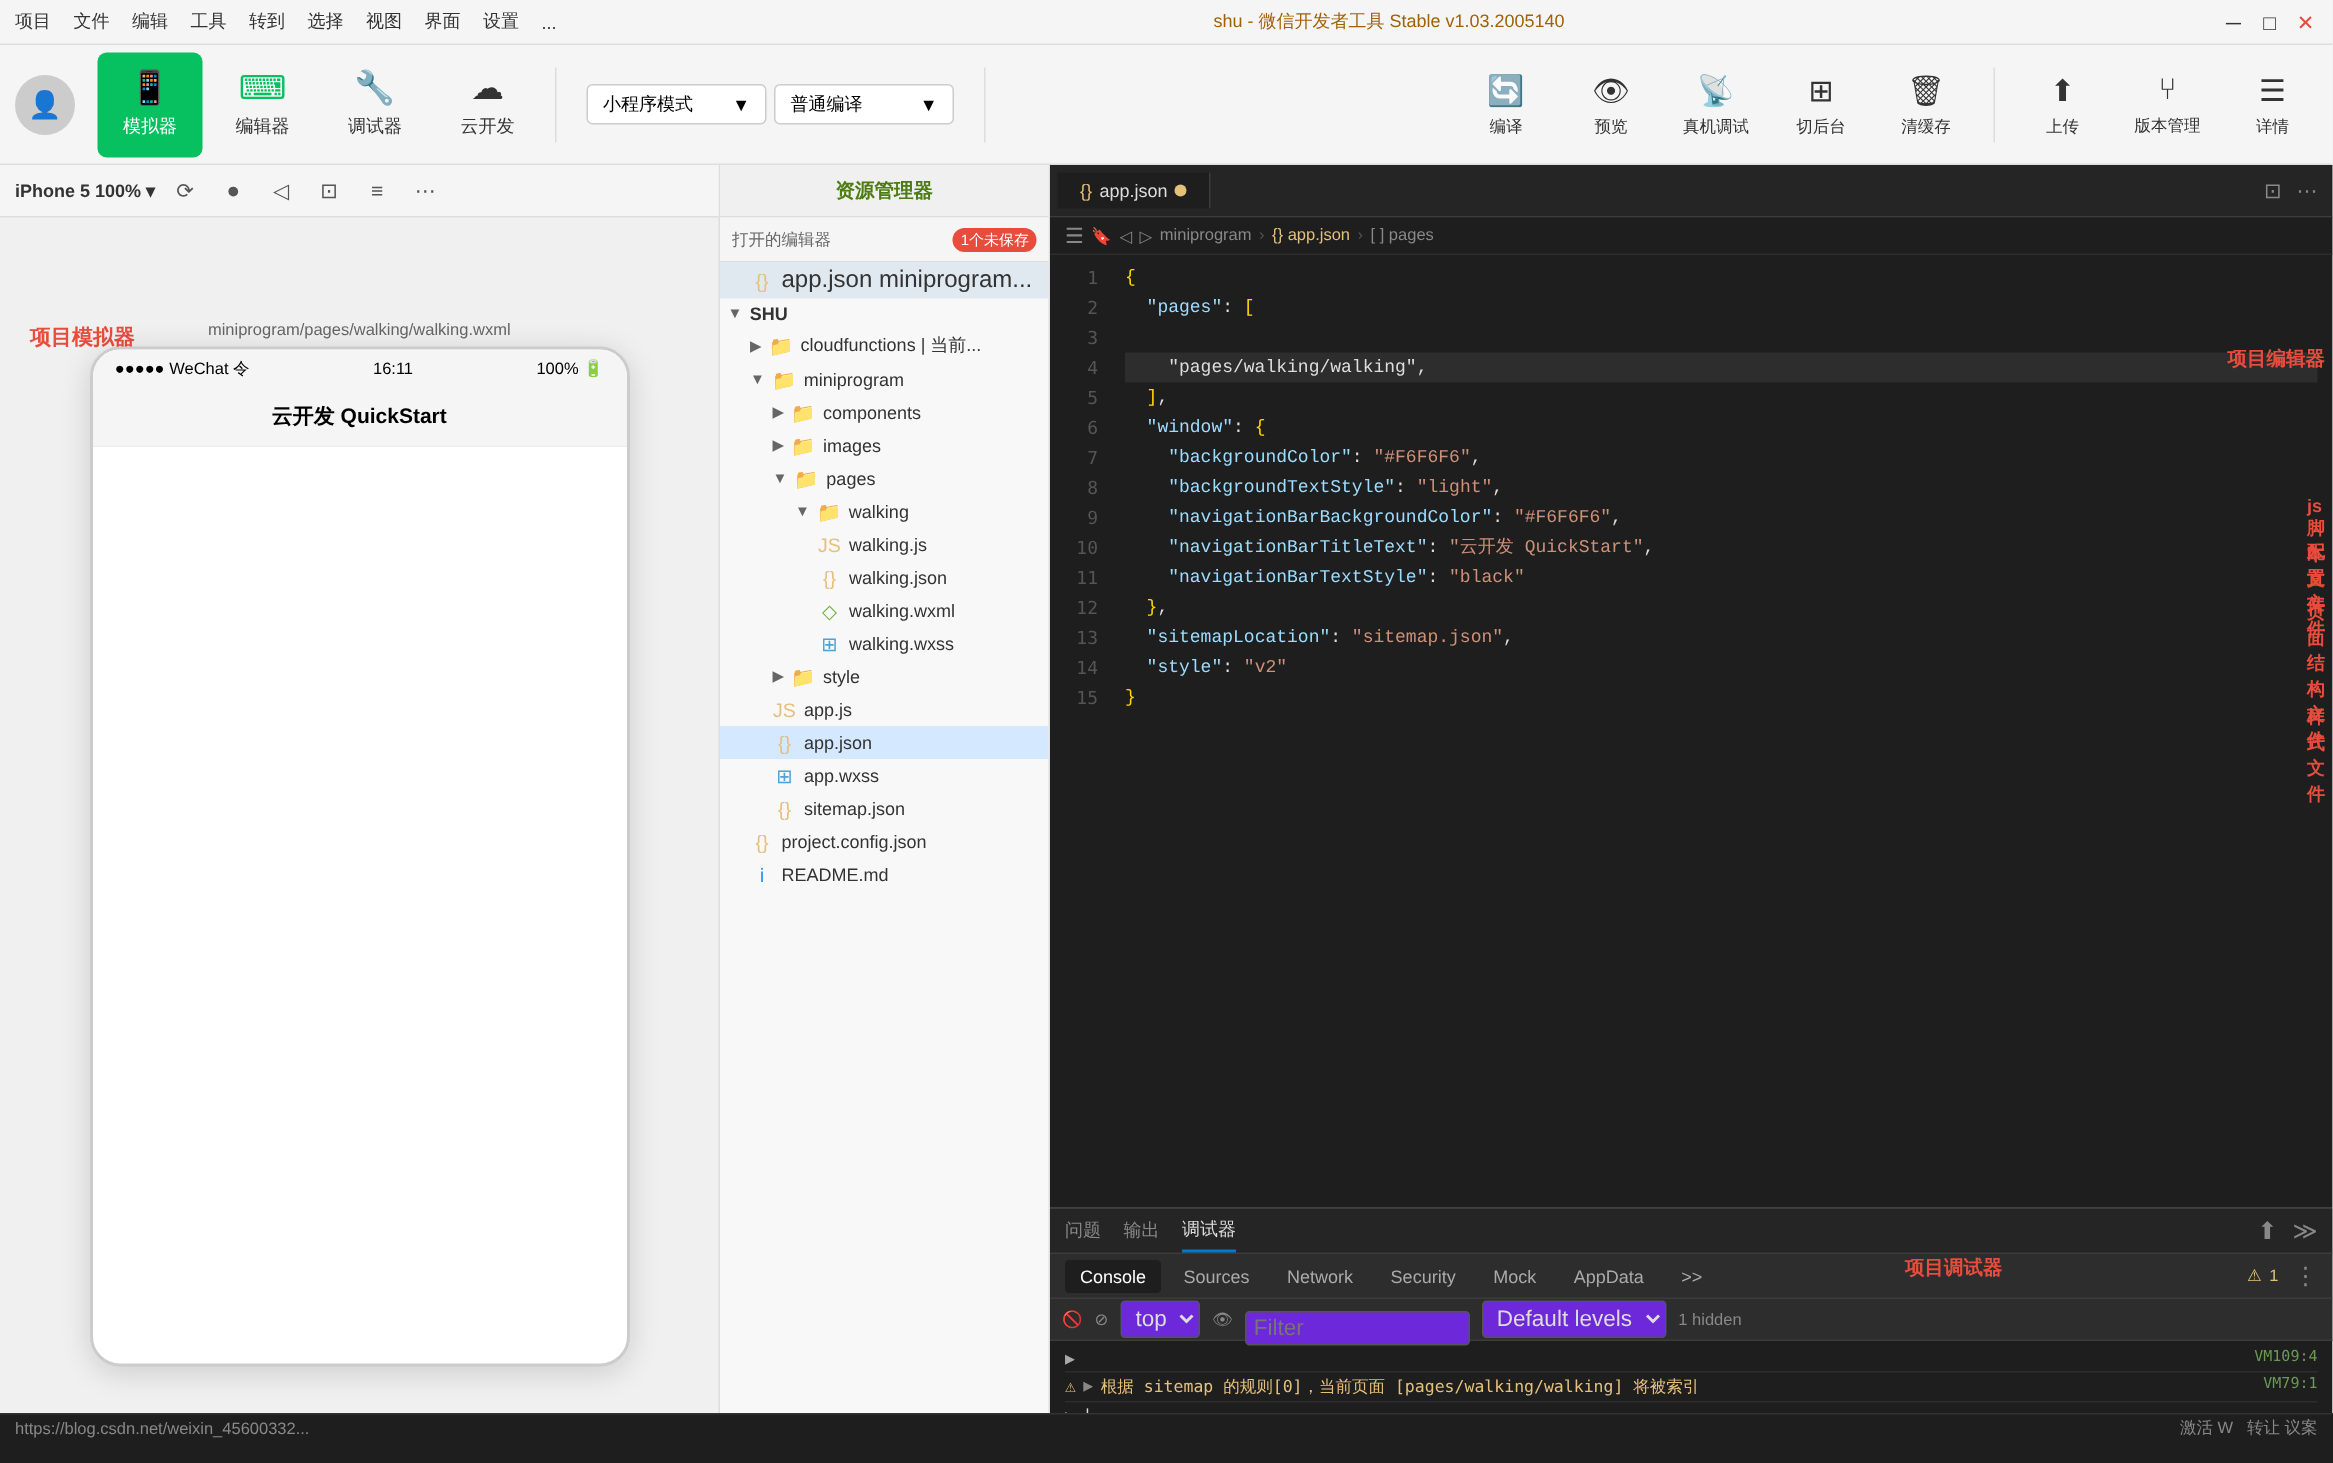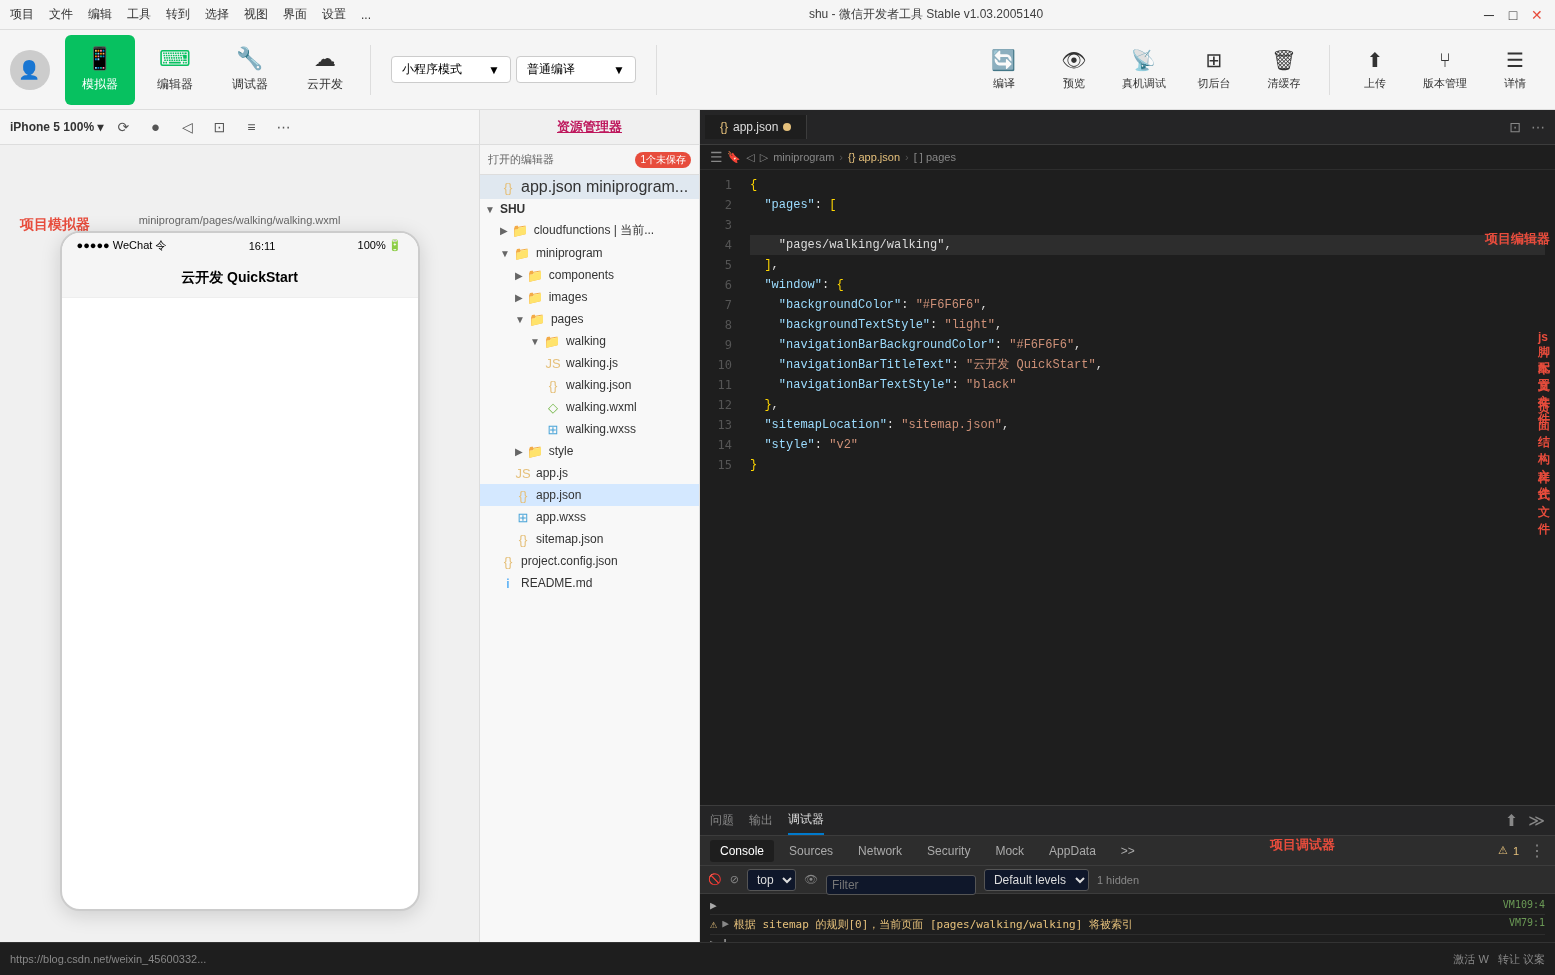--- a/index.html
+++ b/index.html
@@ -12,21 +12,21 @@
       height: 30px;
       display: flex;
       align-items: center;
       justify-content: space-between;
       padding: 0 10px;
       font-size: 12px;
       color: #333;
     }
     .title-bar-menu { display: flex; gap: 15px; align-items: center; }
     .title-bar-menu span { cursor: pointer; }
-    .title-bar-title { font-size: 12px; color: #404040; }
+    .title-bar-title { font-size: 12px; color: #a16207; }
     .title-bar-controls { display: flex; gap: 8px; }
     .title-bar-controls span { width: 16px; height: 16px; display: flex; align-items: center; justify-content: center; cursor: pointer; font-size: 14px; }
 
     
     .toolbar {
       background: #f5f5f5;
       border-bottom: 1px solid #ddd;
       height: 80px;
       display: flex;
       align-items: center;
@@ -132,23 +132,22 @@
       flex-direction: column;
     }
     .file-panel-header {
       height: 35px;
       background: #f0f0f0;
       border-bottom: 1px solid #ddd;
       display: flex;
       align-items: center;
       justify-content: center;
       font-size: 13px;
-      color: #be185d;
+      color: #4d7c0f;
       font-weight: bold;
-      text-decoration: underline;
     }
     .file-toolbar {
       height: 30px;
       background: #f5f5f5;
       border-bottom: 1px solid #ddd;
       display: flex;
       align-items: center;
       padding: 0 8px;
       font-size: 11px;
       gap: 5px;
@@ -308,24 +307,24 @@
       height: 28px;
       background: #2d2d2d;
       display: flex;
       align-items: center;
       padding: 0 8px;
       gap: 8px;
       border-bottom: 1px solid #3c3c3c;
       font-size: 11px;
     }
     .devtools-toolbar select, .devtools-toolbar input {
-      background: #0f172a;
+      background: #6d28d9;
       border: 1px solid #555;
       color: #ddd;
-      font-size: 12px;
+      font-size: 15px;
       padding: 2px 5px;
       border-radius: 3px;
     }
     .console-output {
       flex: 1;
       overflow-y: auto;
       padding: 3px 10px;
       font-size: 11px;
       font-family: monospace;
     }
@@ -754,16 +753,16 @@
           <span style="color:#ddd;">|</span>
         </div>
       </div>
 
       <div style="position:absolute; right:220px; top:30px; color:#e74c3c; font-size:13px; font-weight:bold;margin-left:15px;">项目调试器</div>
     </div>
   </div>
 
 </div>
 
-<div style="position:fixed; bottom:0; left:0; right:0; height:22px; background:#1e1e1e; border-top:1px solid #333; display:flex; align-items:center; padding:16px 10px; font-size:11px; color:#888; z-index:100;">
+<div style="position:fixed; bottom:0; left:0; right:0; height:22px; background:#1e1e1e; border-top:1px solid #333; display:flex; align-items:flex-end; padding:16px 10px; font-size:11px; color:#888; z-index:100;">
   <span>https://blog.csdn.net/weixin_45600332...</span>
   <span style="margin-left:auto;">激活 W &nbsp; 转让 议案</span>
 </div>
 
 </body></html>

